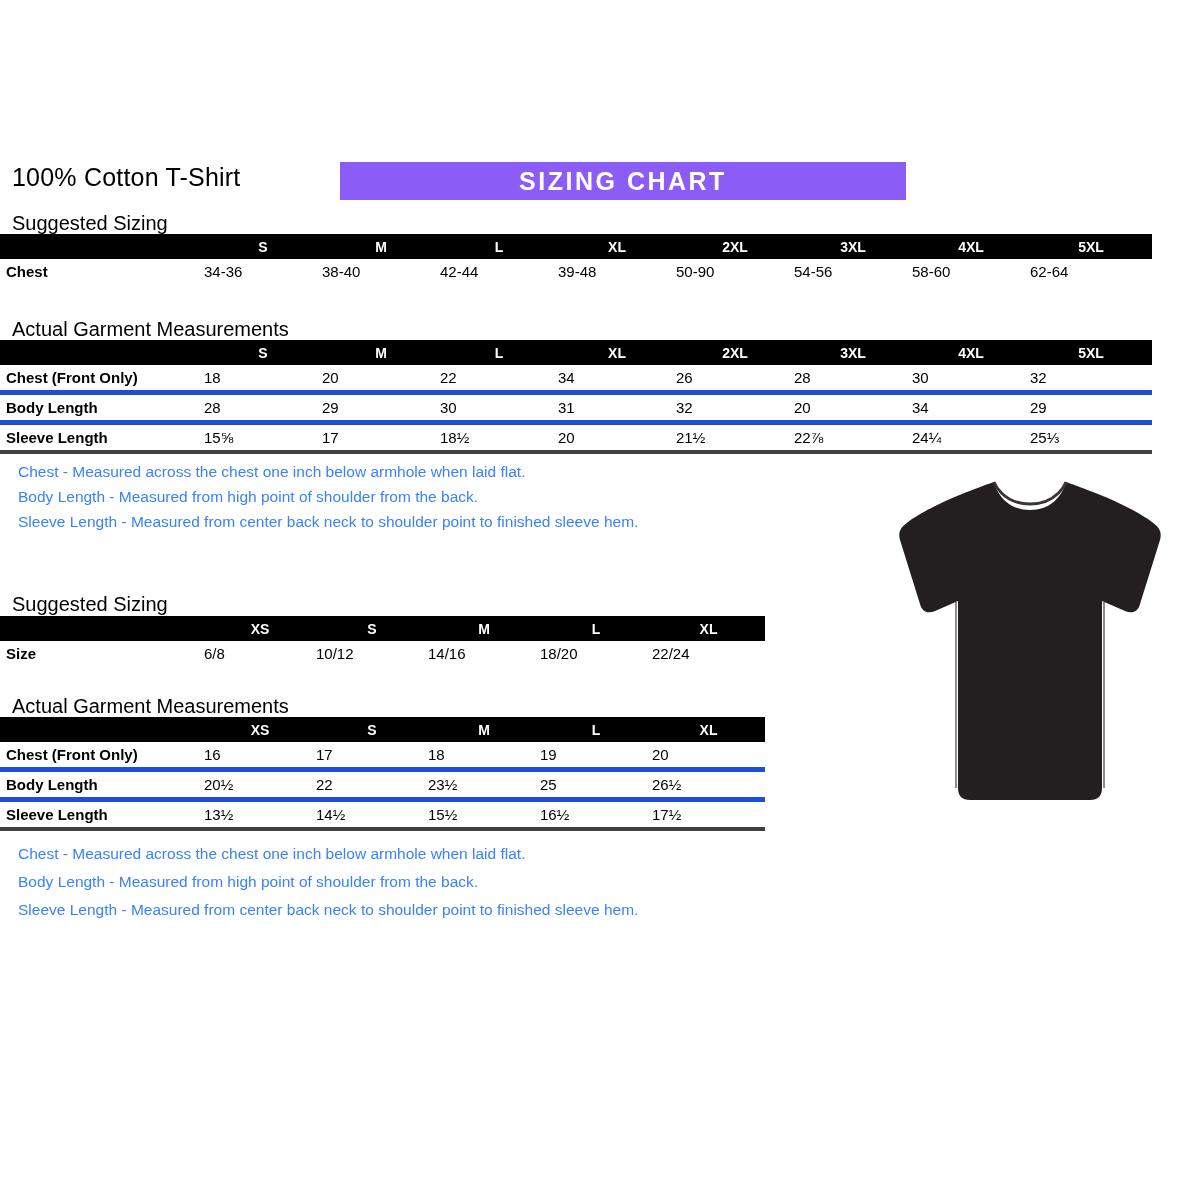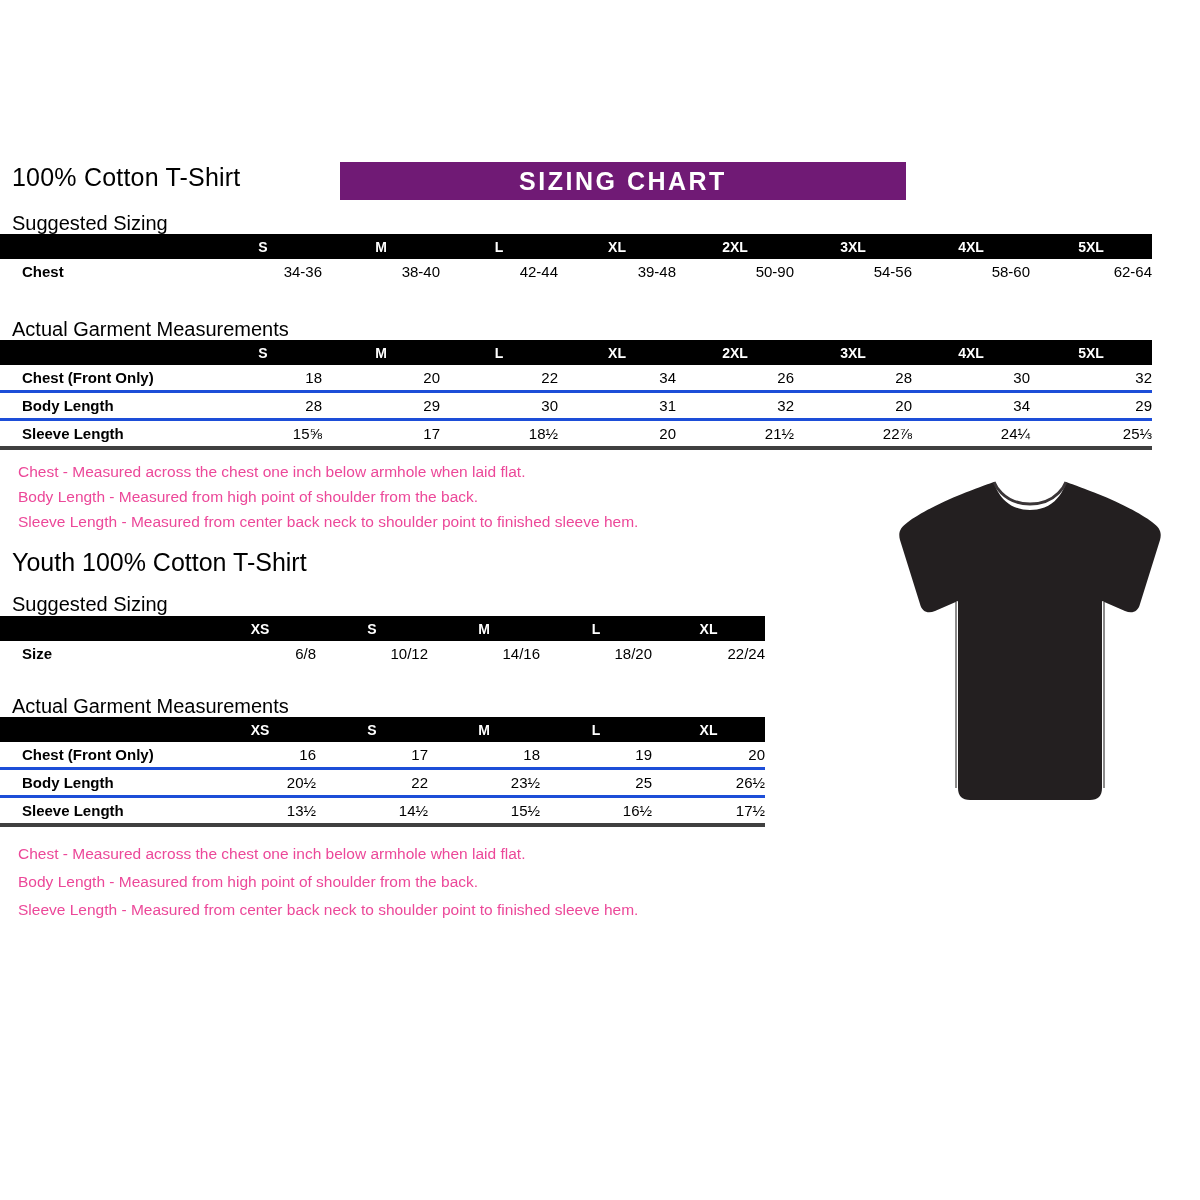--- a/index.html
+++ b/index.html
@@ -33,21 +33,21 @@
     font-weight: 400;
     letter-spacing: 0.2px;
     white-space: nowrap;
   }
   .sizing-chart-banner {
     position: absolute;
     left: 340px;
     top: 162px;
     width: 566px;
     height: 38px;
-    background: #701a75;
+    background: #8b5cf6;
     color: #ffffff;
     display: flex;
     align-items: center;
     justify-content: center;
   }
   .sizing-chart-banner span {
     font-size: 25px;
     font-weight: 700;
     letter-spacing: 2.5px;
   }
@@ -78,44 +78,44 @@
     color: #ffffff;
     font-weight: 700;
     font-size: 14px;
     text-align: center;
   }
   table.size-table thead th.rowhead {
     text-align: left;
     padding-left: 6px;
   }
   table.size-table tbody td {
-    text-align: right;
+    text-align: left;
     color: #000000;
   }
   table.size-table tbody td.rowhead {
     text-align: left;
-    padding-left: 22px;
+    padding-left: 6px;
     font-weight: 700;
   }
   table.size-table.plain tbody td.rowhead {
     font-weight: 700;
   }
   table.size-table.ruled tbody tr {
-    border-bottom: 3px solid #1d4ed8;
+    border-bottom: 5px solid #1d4ed8;
   }
   table.size-table.ruled tbody tr:last-child {
     border-bottom: 4px solid #404040;
   }
 
   
   .note {
     position: absolute;
     font-size: 15.5px;
     white-space: nowrap;
-    color: #ec4899;
+    color: #3b82f6;
   }
 
   .youth-title {
     position: absolute;
     left: 12px;
     top: 548px;
     font-size: 25px;
     font-weight: 400;
     white-space: nowrap;
   }
@@ -243,21 +243,20 @@
         <td>24¼</td>
         <td>25⅓</td>
       </tr>
     </tbody>
   </table>
 
   <div class="note" style="left:18px; top:463px;">Chest - Measured across the chest one inch below armhole when laid flat.</div>
   <div class="note" style="left:18px; top:488px;">Body Length - Measured from high point of shoulder from the back.</div>
   <div class="note" style="left:18px; top:513px;">Sleeve Length - Measured from center back neck to shoulder point to finished sleeve hem.</div>
 
-  <div class="youth-title">Youth 100% Cotton T-Shirt</div>
 
   <div class="section-label" style="left:12px; top:593px;">Suggested Sizing</div>
 
   <table class="size-table plain" style="left:0px; top:616px; width:765px;">
     <colgroup>
       <col style="width:204px">
         <col style="width:112px">
         <col style="width:112px">
       <col style="width:112px">
         <col style="width:112px">

